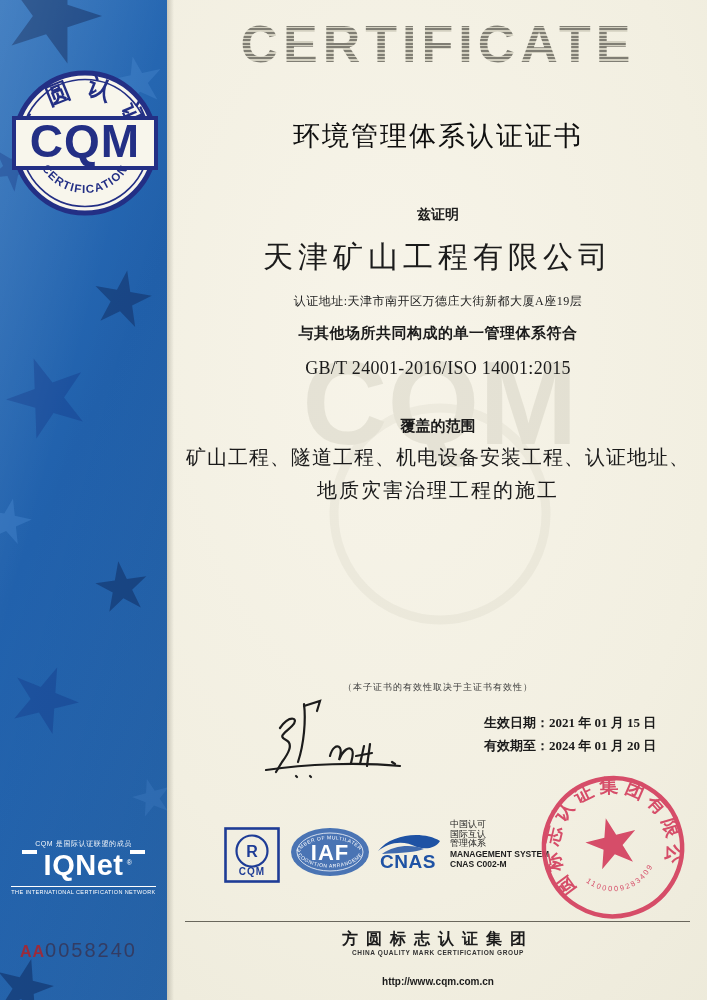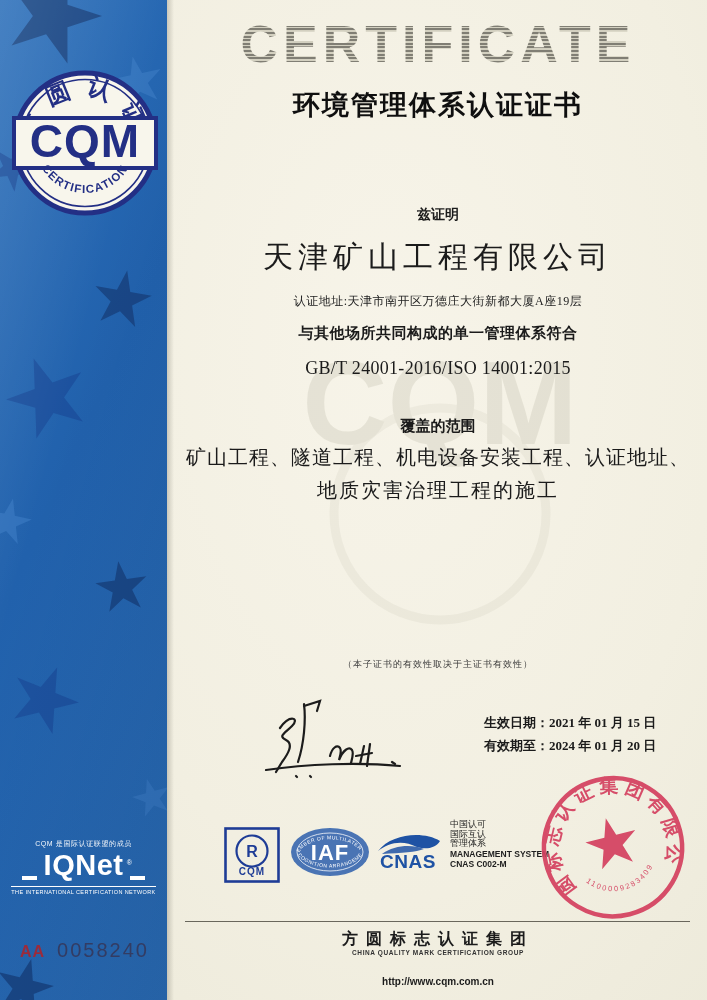--- a/index.html
+++ b/index.html
@@ -13,47 +13,47 @@
     background:linear-gradient(115deg,#2d70ba 0%,#2161ac 45%,#2a6cb4 100%);}
   .band::after{content:"";position:absolute;inset:0;
     background:linear-gradient(105deg,rgba(255,255,255,.12) 0%,rgba(255,255,255,0) 40%,rgba(0,10,40,.10) 100%);}
   .band svg.stars{position:absolute;left:0;top:0;}
   .band-edge{position:absolute;left:167px;top:0;width:7px;height:1000px;
     background:linear-gradient(to right,rgba(110,108,95,.30),rgba(0,0,0,0));}
   .cqm-logo{position:absolute;left:12px;top:70px;width:146px;height:146px;z-index:3;}
   .iqnet{position:absolute;left:0;top:839px;width:167px;color:#fff;text-align:center;z-index:3;
     font-family:"Liberation Sans","DejaVu Sans",sans-serif;}
   .iqnet-line1{font-size:7px;letter-spacing:.6px;opacity:.95;}
-  .iqnet-row{display:flex;align-items:flex-end;justify-content:center;gap:7px;margin-top:1px;}
+  .iqnet-row{display:flex;align-items:flex-start;justify-content:center;gap:7px;margin-top:1px;}
   .iqnet-dash{width:15px;height:4px;background:#fff;}
   .iqnet-name{font-size:29px;font-weight:bold;letter-spacing:.5px;line-height:30px;position:relative;}
   .iqnet-reg{position:absolute;top:-2px;right:-9px;font-size:7px;font-weight:normal;}
   .iqnet-line2{display:inline-block;font-size:5.5px;letter-spacing:.4px;border-top:1px solid #fff;padding-top:2px;margin-top:1px;}
   .serial{position:absolute;left:20px;top:939px;z-index:3;font-family:"Liberation Sans","DejaVu Sans",sans-serif;white-space:nowrap;}
-  .serial-aa{color:#9c2b3b;font-weight:bold;font-size:16px;letter-spacing:1px;margin-right:12px;}
+  .serial-aa{color:#9c2b3b;font-weight:bold;font-size:16px;letter-spacing:1px;margin-right:0;}
   .serial-num{color:#333c63;font-size:20px;letter-spacing:2px;}
   
   .center-line{position:absolute;left:174px;width:528px;text-align:center;}
   .banner{top:14px;font-family:"Liberation Sans","DejaVu Sans",sans-serif;font-weight:bold;
     font-size:52px;letter-spacing:5px;
     color:transparent;
     background:repeating-linear-gradient(180deg,#807e74 0px,#807e74 2px,#d3d0c0 2px,#d3d0c0 3.6px);
     -webkit-background-clip:text;background-clip:text;}
-  .title{top:87px;font-size:27px;font-weight:bold;letter-spacing:2px;color:#0f0f0f;}
+  .title{top:118px;font-size:27px;font-weight:normal;letter-spacing:2px;color:#0f0f0f;}
   .certno{top:165px;font-size:14px;font-weight:bold;}
   .certno .num{font-family:"Liberation Sans","DejaVu Sans",sans-serif;font-weight:normal;font-size:13.5px;}
   .attest{top:206px;font-size:14px;font-weight:bold;}
   .company{top:237px;font-size:30px;letter-spacing:5px;}
   .addr{top:293px;font-size:12px;letter-spacing:.5px;color:#222;}
   .sysline{top:324px;font-size:15px;font-weight:bold;letter-spacing:.5px;}
   .standard{top:358px;font-size:18px;font-weight:normal;letter-spacing:.3px;}
   .scope-label{top:417px;font-size:15px;font-weight:bold;}
   .scope1{top:444px;font-size:20px;letter-spacing:1px;}
   .scope2{top:477px;font-size:20px;letter-spacing:2px;}
-  .note{top:658px;font-size:9px;color:#3a3a3a;letter-spacing:1px;}
+  .note{top:681px;font-size:9px;color:#3a3a3a;letter-spacing:1px;}
   .watermark{position:absolute;left:278px;top:338px;width:324px;height:292px;opacity:.15;z-index:0;pointer-events:none;}
   .sign{position:absolute;left:252px;top:698px;width:200px;height:90px;}
   .dates{position:absolute;left:484px;top:711px;font-size:13px;font-weight:bold;line-height:23px;white-space:nowrap;}
   .seal{position:absolute;left:524px;top:771px;width:180px;height:152px;transform:rotate(-14deg);opacity:.92;z-index:4;}
   
   .mark-rcqm{position:absolute;left:224px;top:827px;width:56px;height:60px;}
   .mark-iaf{position:absolute;left:290px;top:827px;width:80px;height:50px;}
   .mark-cnas{position:absolute;left:372px;top:831px;width:72px;height:40px;}
   .accred{position:absolute;left:450px;top:820px;font-size:9px;line-height:9.5px;color:#1e1e1e;
     font-family:"Liberation Sans","DejaVu Sans",sans-serif;}

